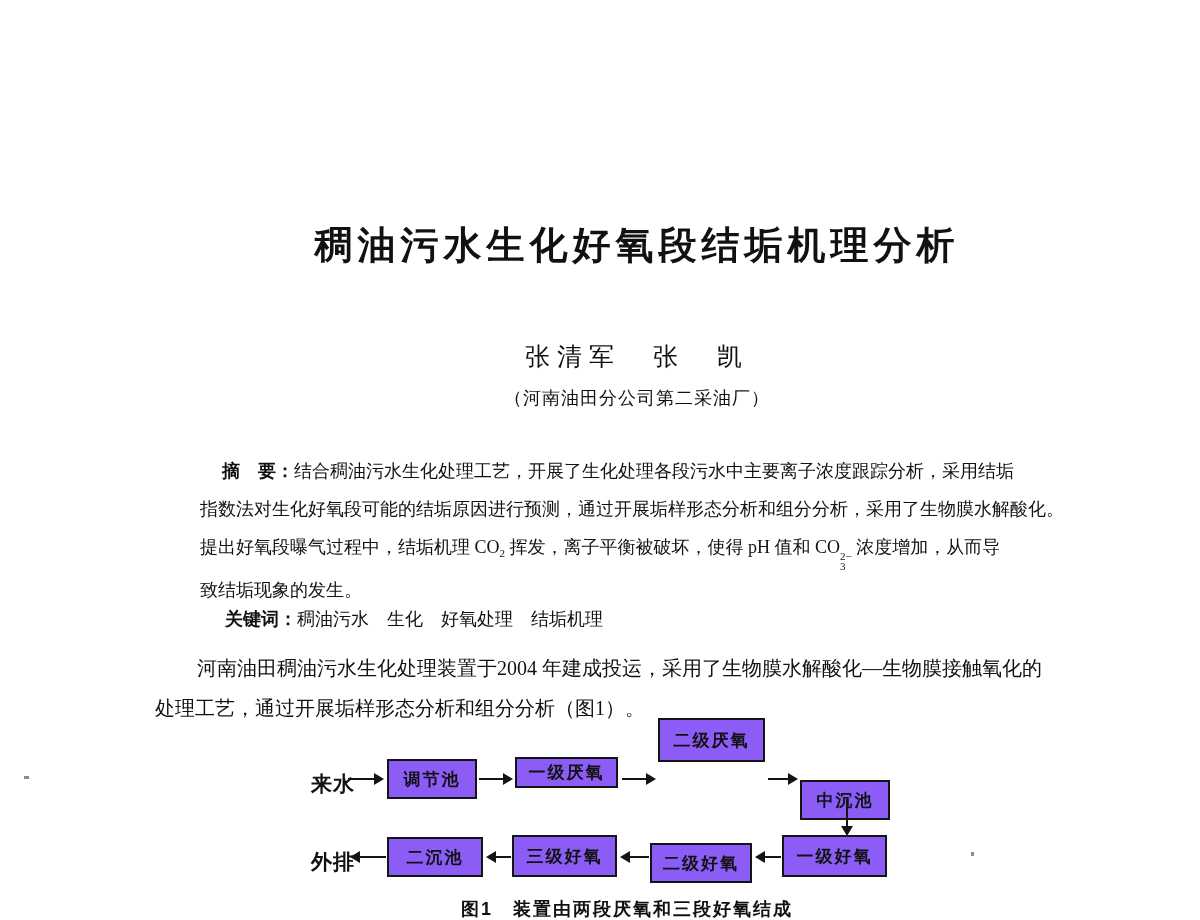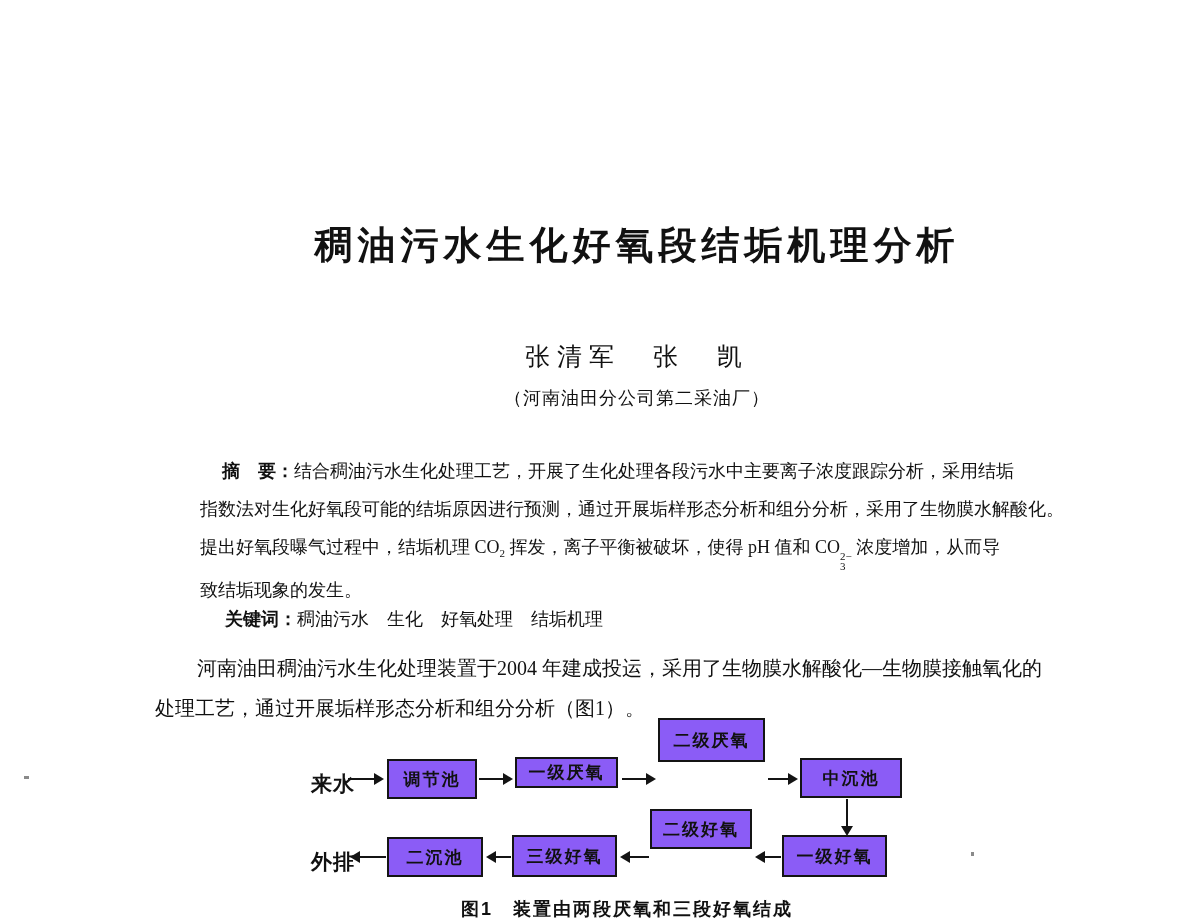--- a/index.html
+++ b/index.html
@@ -185,34 +185,34 @@
 
   <div class="fbox" style="left:387px; top:759px; width:90px; height:40px;">调节池</div>
   <div class="arr arr-r" style="left:479px; top:773px; width:34px;"></div>
 
   <div class="fbox" style="left:515px; top:757px; width:103px; height:31px;">一级厌氧</div>
   <div class="arr arr-r" style="left:622px; top:773px; width:34px;"></div>
 
   <div class="fbox" style="left:658px; top:718px; width:107px; height:44px;">二级厌氧</div>
   <div class="arr arr-r" style="left:768px; top:773px; width:30px;"></div>
 
-  <div class="fbox" style="left:800px; top:758px; width:102px; height:40px;">中沉池</div>
+  <div class="fbox" style="left:800px; top:780px; width:90px; height:40px;">中沉池</div>
 
   <div class="arr-d" style="left:841px; top:799px; height:37px;"></div>
 
   <div class="flabel" style="left:311px; top:848px;">外排</div>
   <div class="arr arr-l" style="left:350px; top:851px; width:36px;"></div>
 
   <div class="fbox" style="left:387px; top:837px; width:96px; height:40px;">二沉池</div>
   <div class="arr arr-l" style="left:486px; top:851px; width:25px;"></div>
 
   <div class="fbox" style="left:512px; top:835px; width:105px; height:42px;">三级好氧</div>
   <div class="arr arr-l" style="left:620px; top:851px; width:29px;"></div>
 
-  <div class="fbox" style="left:650px; top:809px; width:102px; height:40px;">二级好氧</div>
+  <div class="fbox" style="left:650px; top:843px; width:102px; height:40px;">二级好氧</div>
   <div class="arr arr-l" style="left:755px; top:851px; width:26px;"></div>
 
   <div class="fbox" style="left:782px; top:835px; width:105px; height:42px;">一级好氧</div>
 </div>
 
 <div class="abs fig-caption">图1　装置由两段厌氧和三段好氧结成</div>
 
 <div class="speck" style="left:24px; top:776px; width:5px; height:3px;"></div>
 <div class="speck" style="left:971px; top:852px; width:3px; height:4px;"></div>
 

